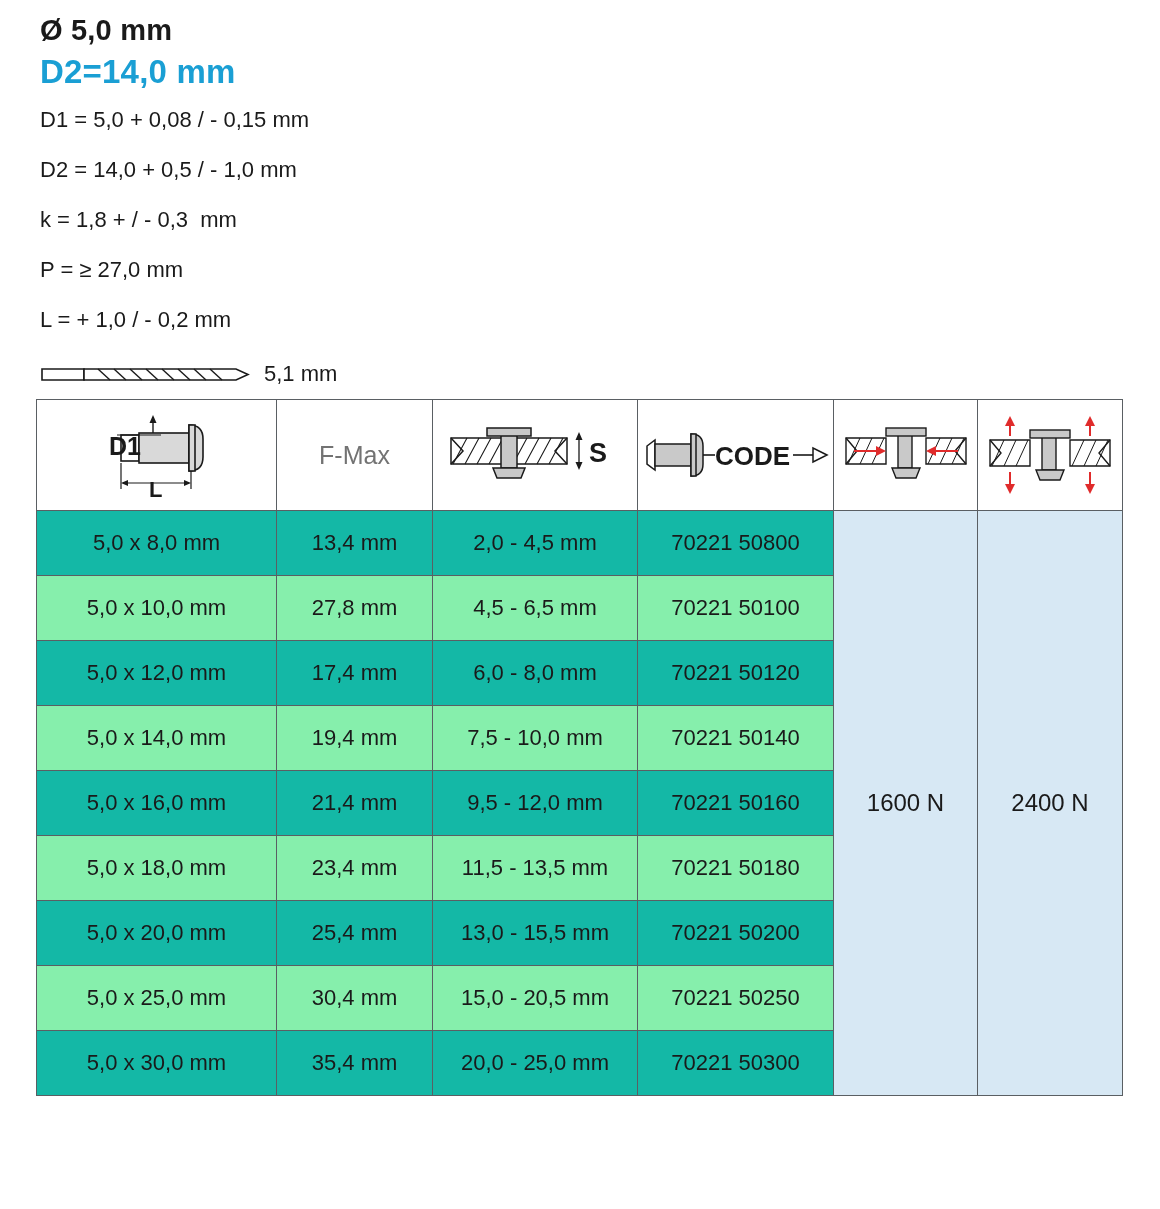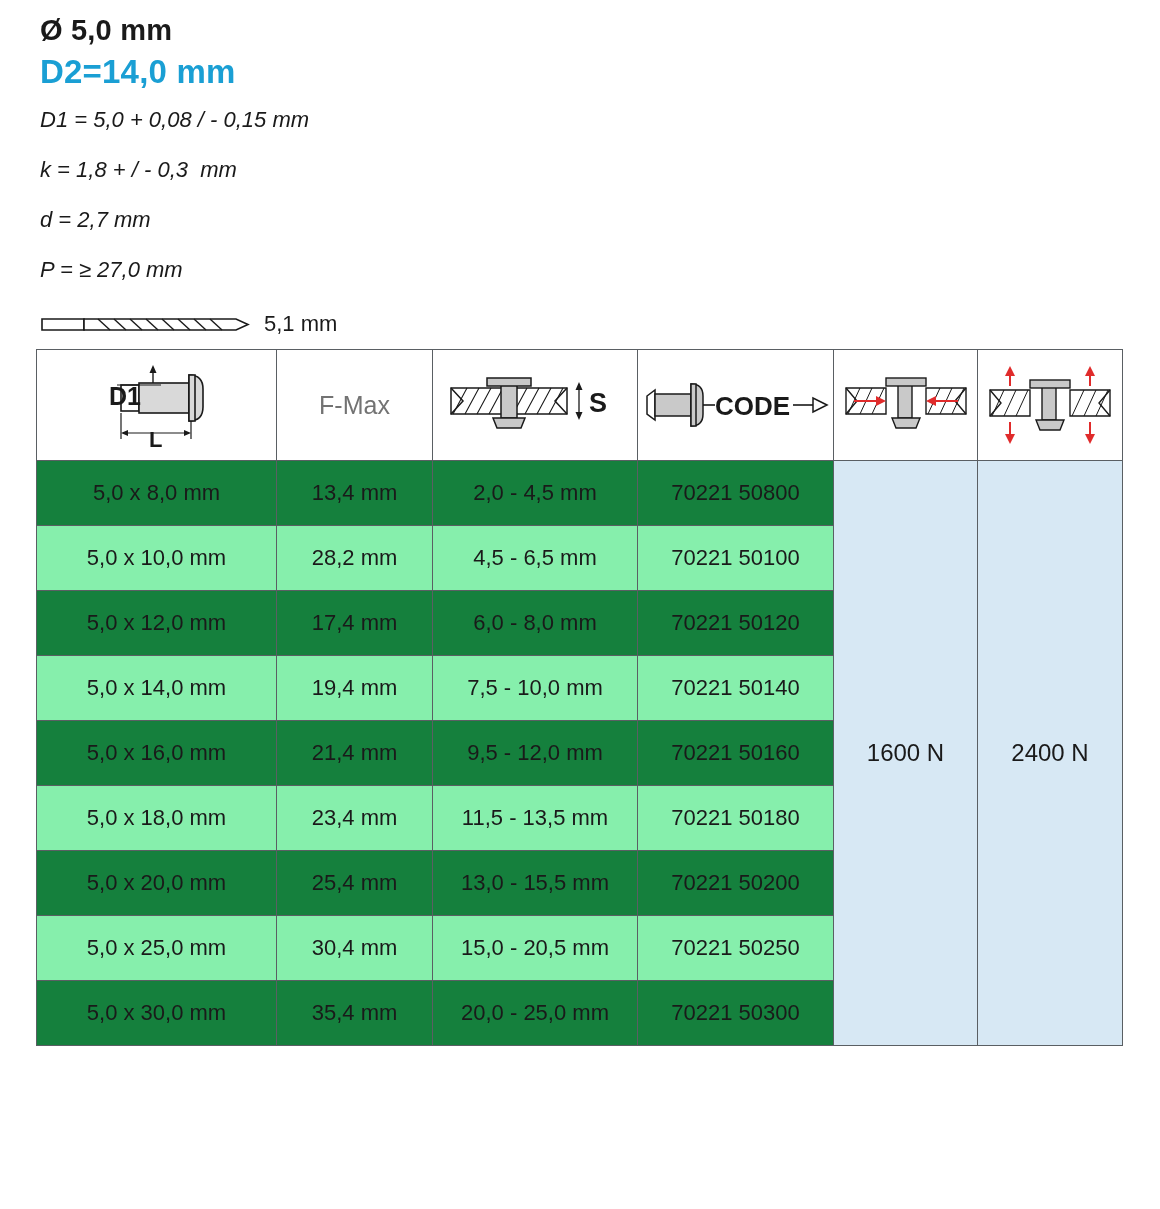--- a/index.html
+++ b/index.html
@@ -29,21 +29,20 @@
   }
   .title-sub {
     font-size: 33px;
     font-weight: bold;
     letter-spacing: 0.2px;
     margin: 0 0 18px 4px;
     color: #1a9fd4;
   }
   .spec-list {
     margin: 0 0 0 4px;
-    font-style: italic;
   }
   .spec-line {
     font-size: 22px;
     line-height: 1.0;
     margin-bottom: 28px;
     color: #1a1a1a;
     white-space: pre;
   }
   .drill-row {
     display: flex;
@@ -84,21 +83,21 @@
     font-weight: normal;
   }
   .data-cell {
     height: 58px;
     font-size: 22px;
     color: #1a1a1a;
     font-weight: normal;
     white-space: nowrap;
   }
   tr.shade .data-cell {
-    background: #15803d;
+    background: #14b8a6;
   }
   tr.plain .data-cell {
     background: #86efac;
   }
   .force-cell {
     background: #d7e8f4;
     font-size: 24px;
     color: #1a1a1a;
     vertical-align: middle;
   }
@@ -114,23 +113,24 @@
 </head>
 <body>
 
 <div class="page">
 
   <h1 class="title-main">Ø 5,0 mm</h1>
   <h2 class="title-sub">D2=14,0 mm</h2>
 
   <div class="spec-list">
     <div class="spec-line">D1 = 5,0 + 0,08 / - 0,15 mm</div>
+    <div class="spec-line">D2 = 14,0 + 0,5 / - 1,0 mm</div>
     <div class="spec-line">k = 1,8 + / - 0,3  mm</div>
-    <div class="spec-line">d = 2,7 mm</div>
     <div class="spec-line">P = ≥ 27,0 mm</div>
+    <div class="spec-line">L = + 1,0 / - 0,2 mm</div>
   </div>
 
   <div class="drill-row">
     <span class="drill-icon">
       <svg width="210" height="26" viewBox="0 0 210 26">
         <path d="M2 8 L44 8 L44 19 L2 19 Z" fill="#ffffff" stroke="#1a1a1a" stroke-width="1.6"></path>
         <path d="M44 8 L196 8 L208 13.5 L196 19 L44 19 Z" fill="#ffffff" stroke="#1a1a1a" stroke-width="1.6"></path>
         <path d="M58 8 L70 19" stroke="#1a1a1a" stroke-width="1.4" fill="none"></path>
         <path d="M74 8 L86 19" stroke="#1a1a1a" stroke-width="1.4" fill="none"></path>
         <path d="M90 8 L102 19" stroke="#1a1a1a" stroke-width="1.4" fill="none"></path>
@@ -258,21 +258,21 @@
       <tr class="shade">
         <td class="data-cell">5,0 x 8,0 mm</td>
         <td class="data-cell">13,4 mm</td>
         <td class="data-cell">2,0 - 4,5 mm</td>
         <td class="data-cell">70221 50800</td>
         <td class="force-cell" rowspan="9">1600 N</td>
         <td class="force-cell" rowspan="9">2400 N</td>
       </tr>
       <tr class="plain">
         <td class="data-cell">5,0 x 10,0 mm</td>
-        <td class="data-cell">28,2 mm</td>
+        <td class="data-cell">27,8 mm</td>
         <td class="data-cell">4,5 - 6,5 mm</td>
         <td class="data-cell">70221 50100</td>
       </tr>
       <tr class="shade">
         <td class="data-cell">5,0 x 12,0 mm</td>
         <td class="data-cell">17,4 mm</td>
         <td class="data-cell">6,0 - 8,0 mm</td>
         <td class="data-cell">70221 50120</td>
       </tr>
       <tr class="plain">

